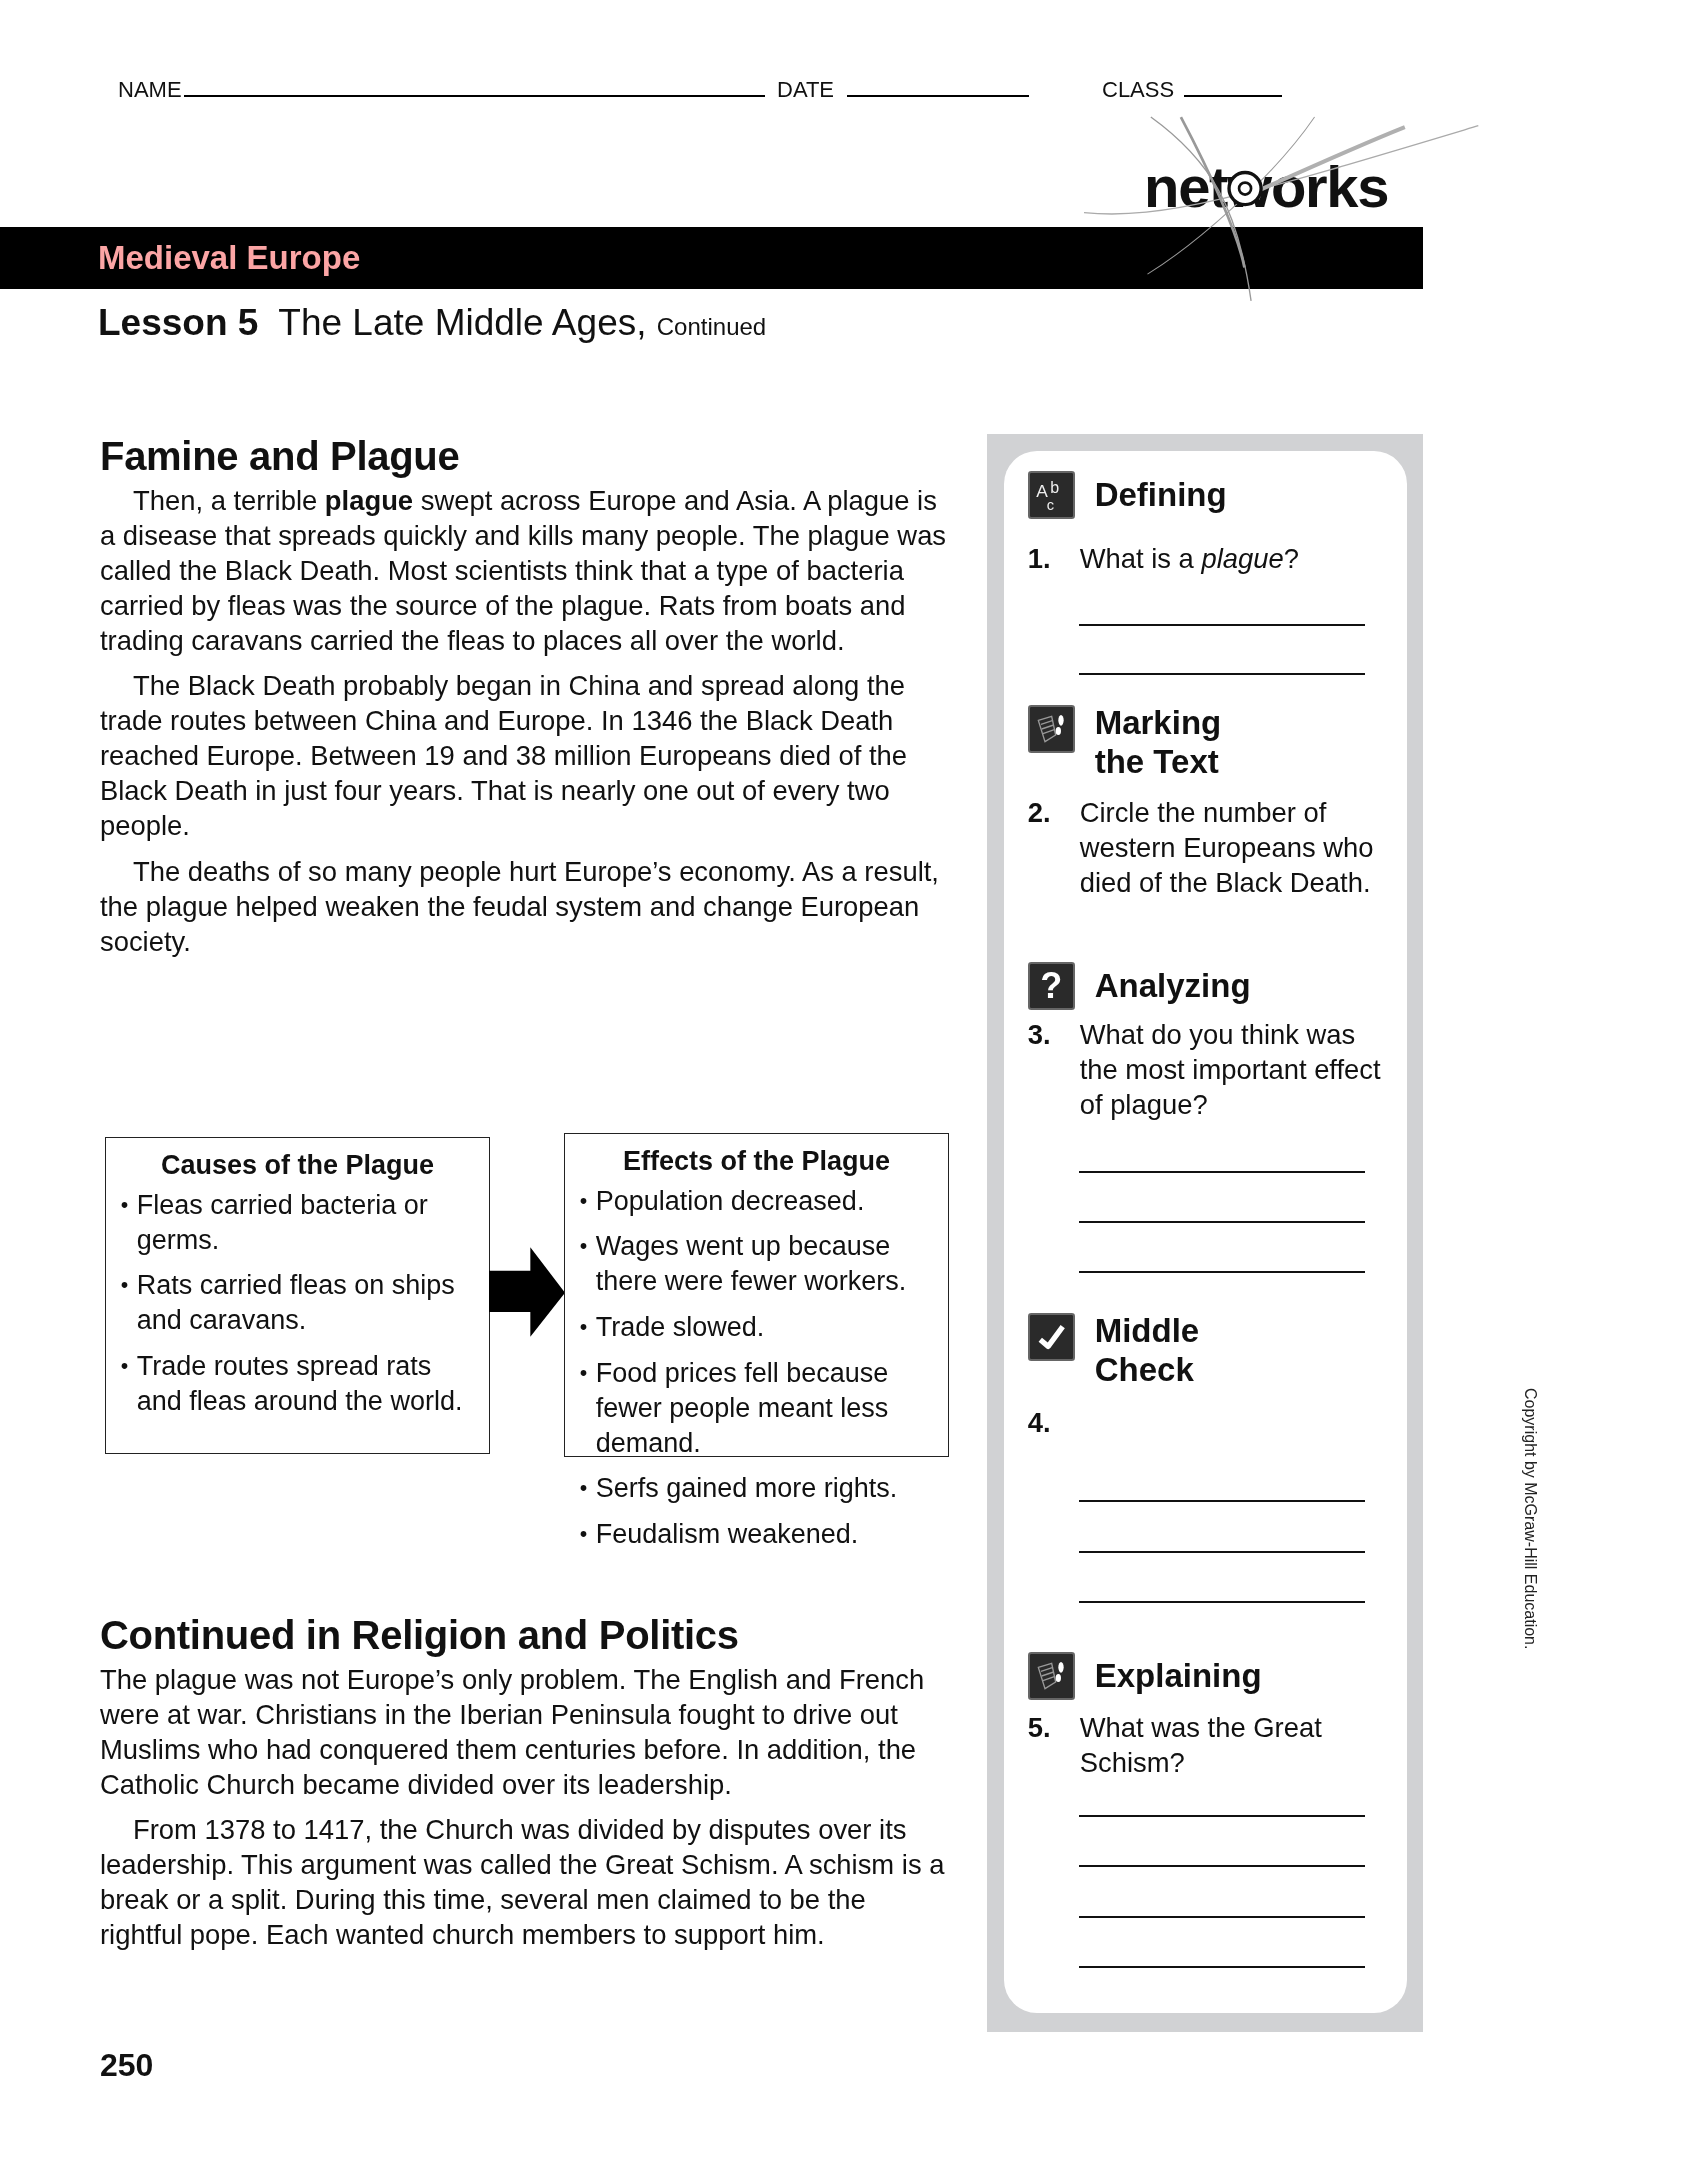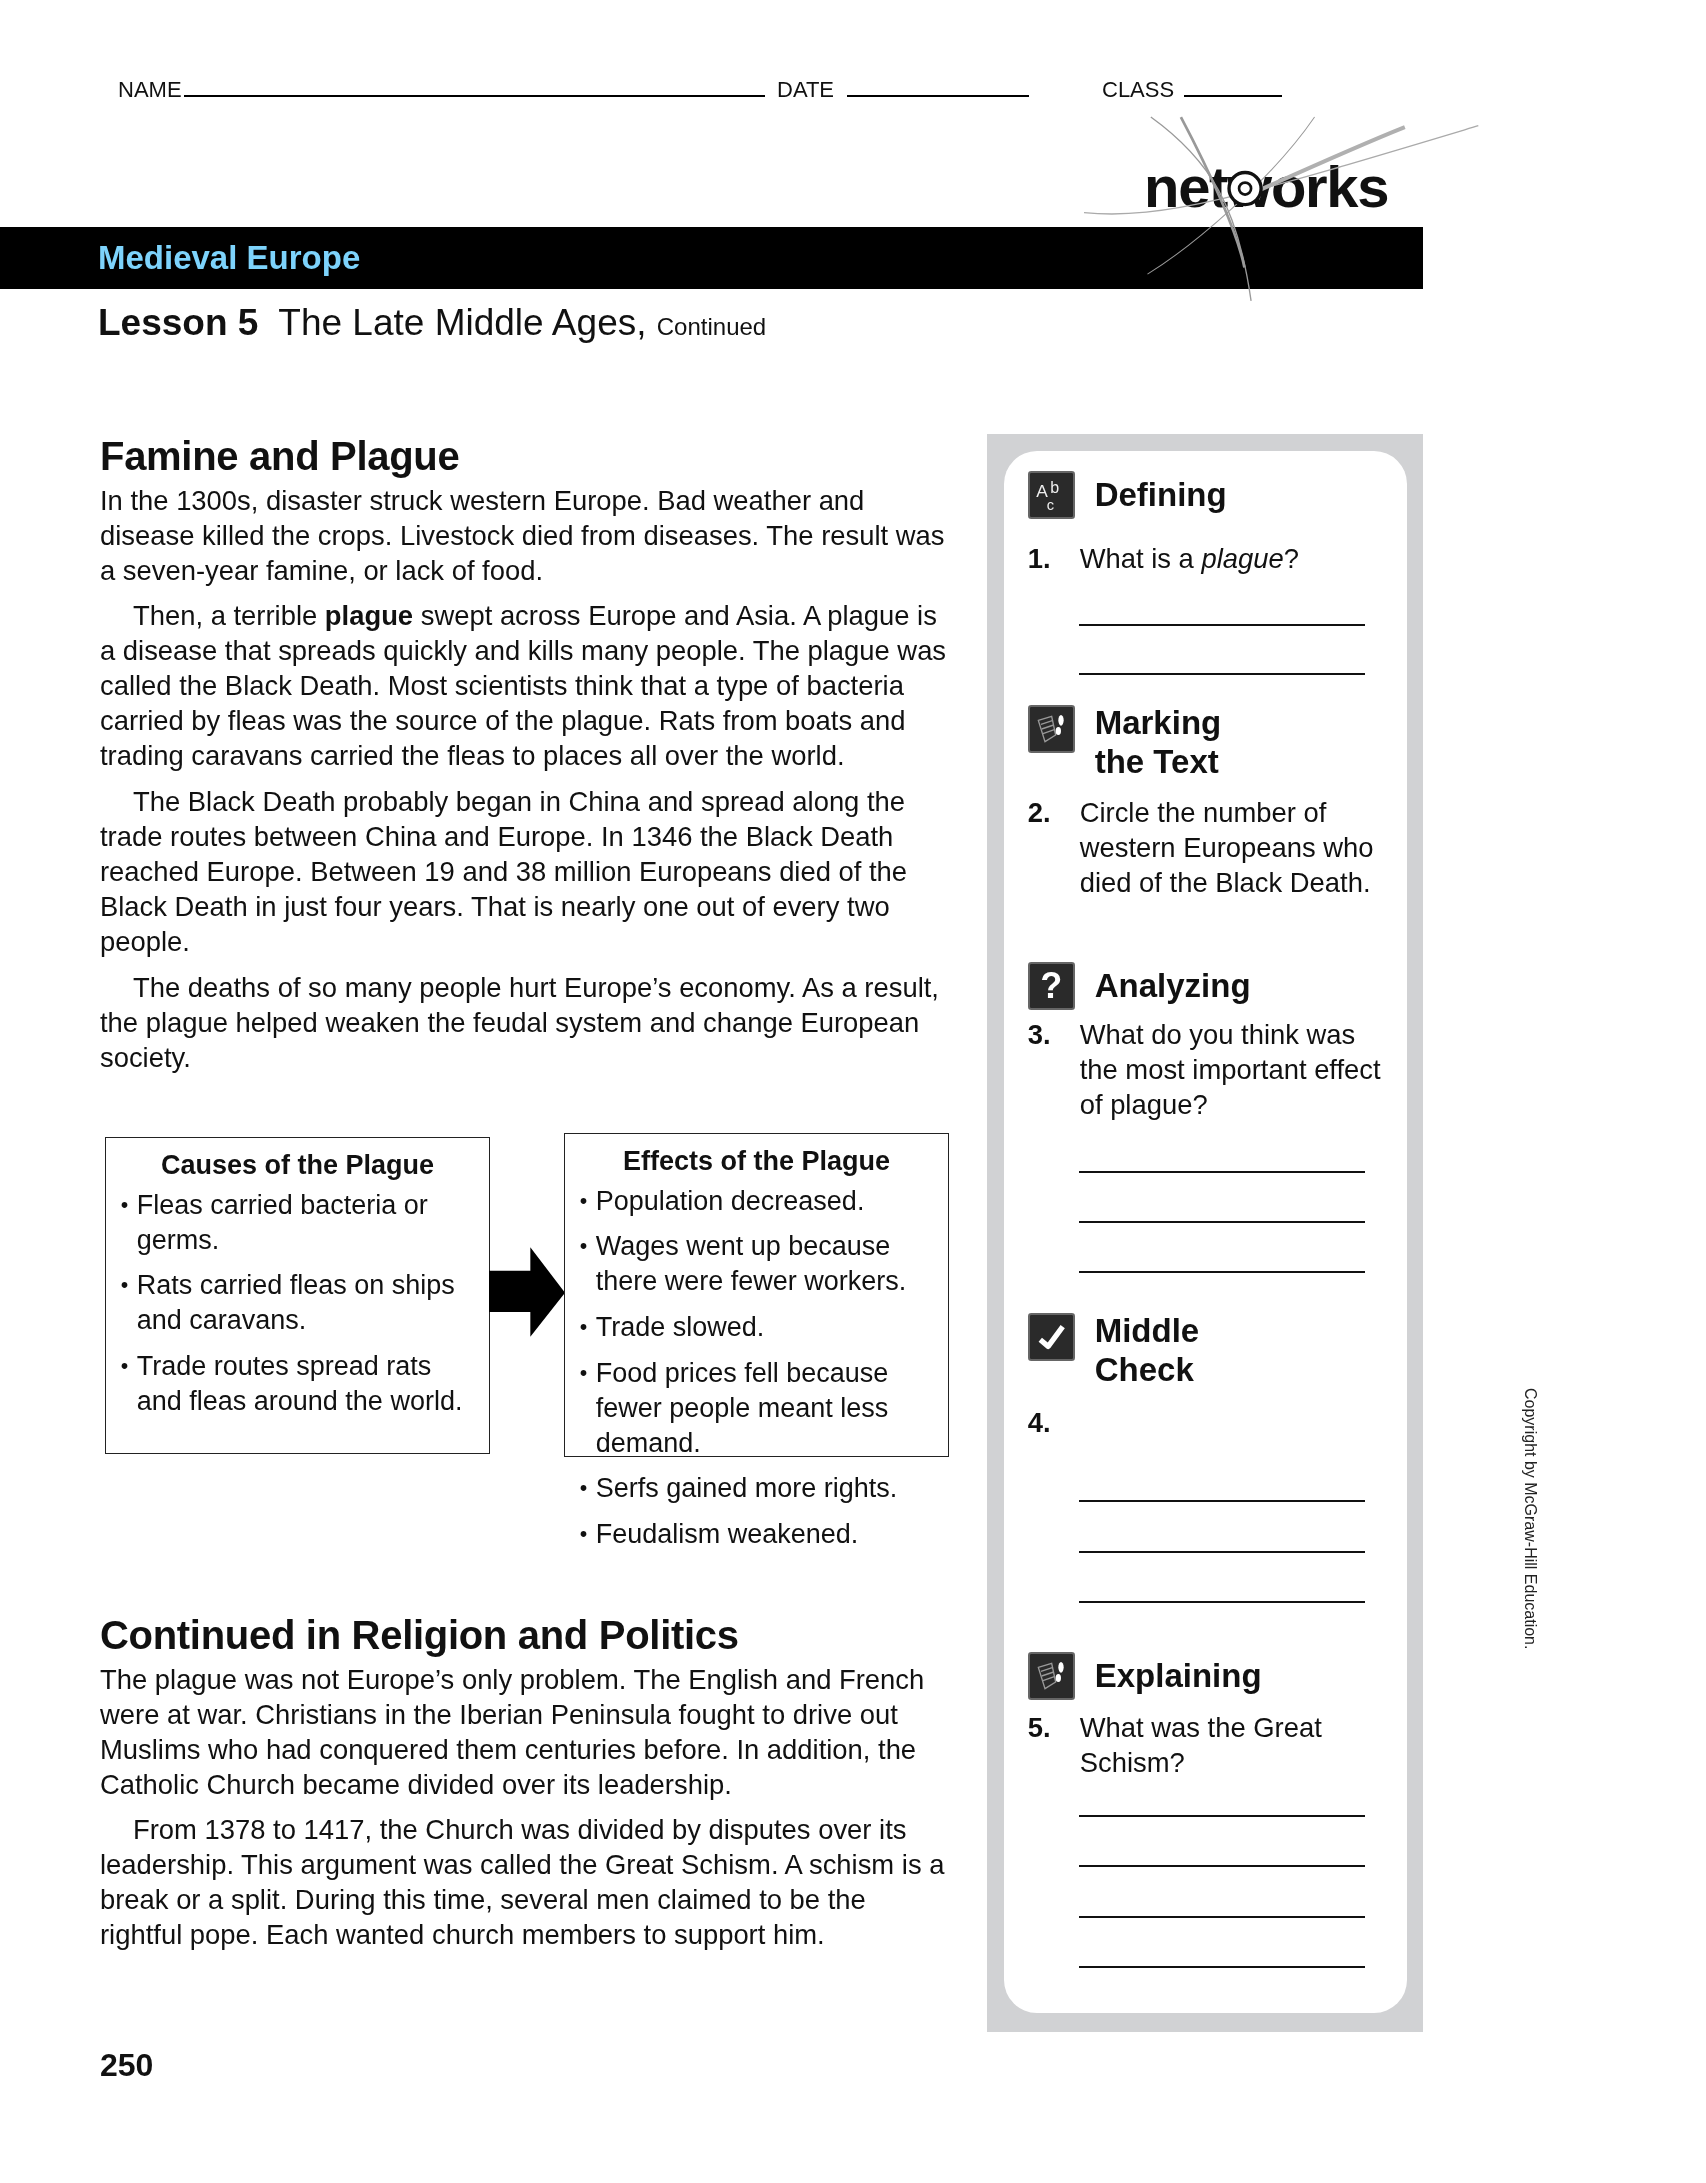--- a/index.html
+++ b/index.html
@@ -9,21 +9,21 @@
   }
   
   .field-row { position: absolute; top: 75px; left: 100px; font-size: 22px; white-space: nowrap; }
   .field { position: absolute; top: 0; white-space: nowrap; margin-left: 18px; }
   .field .line { display: inline-block; border-bottom: 2px solid #000; height: 20px; vertical-align: baseline; margin-left: 2.7px; }
   
   .logo { position: absolute; left: 1144px; top: 153px; font-size: 58px; font-weight: bold; letter-spacing: -1.3px; color: #111; z-index: 2; }
   .logo-swoosh { position: absolute; left: 1084px; top: 100px; width: 401px; height: 268px; z-index: 3; pointer-events: none; }
   
   .unit-bar { position: absolute; left: 0; top: 227px; width: 1423px; height: 62px; background: #000; z-index: 1; }
-  .unit-title { position: absolute; left: 98px; top: 12px; font-size: 33px; font-weight: bold; color: #7dd3fc; }
+  .unit-title { position: absolute; left: 98px; top: 12px; font-size: 33px; font-weight: bold; color: #fca5a5; }
   
   .lesson { position: absolute; left: 98px; top: 302px; font-size: 37px; white-space: nowrap; }
   .lesson b { font-weight: bold; }
   .lesson .cont { font-size: 24px; }
   
   .main { position: absolute; left: 100px; top: 432px; width: 850px; }
   h2 { font-size: 40px; font-weight: bold; margin: 0 0 2.7px 0; line-height: 48px; letter-spacing: -0.3px; }
   p.body { font-size: 27.4px; line-height: 35px; margin: 0 0 10.7px 0; }
   p.body.indent { text-indent: 33px; }
   
@@ -83,21 +83,20 @@
 </div>
 
 <div class="lesson">
   <b>Lesson 5</b>&nbsp;
   <span>The Late Middle Ages,</span>
   <span class="cont">Continued</span>
 </div>
 
 <div class="main">
   <h2>Famine and Plague</h2>
-  <p class="body">In the 1300s, disaster struck western Europe. Bad weather and disease killed the crops. Livestock died from diseases. The result was a seven-year famine, or lack of food.</p>
   <p class="body indent"><span>Then, a terrible </span><b>plague</b><span> swept across Europe and Asia. A plague is a disease that spreads quickly and kills many people. The plague was called the Black Death. Most scientists think that a type of bacteria carried by fleas was the source of the plague. Rats from boats and trading caravans carried the fleas to places all over the world.</span></p>
   <p class="body indent">The Black Death probably began in China and spread along the trade routes between China and Europe. In 1346 the Black Death reached Europe. Between 19 and 38 million Europeans died of the Black Death in just four years. That is nearly one out of every two people.</p>
   <p class="body indent">The deaths of so many people hurt Europe’s economy. As a result, the plague helped weaken the feudal system and change European society.</p>
 </div>
 
 <div class="diagram">
   <div class="box causes">
     <h3>Causes of the Plague</h3>
     <ul>
       <li>Fleas carried bacteria or germs.</li>

